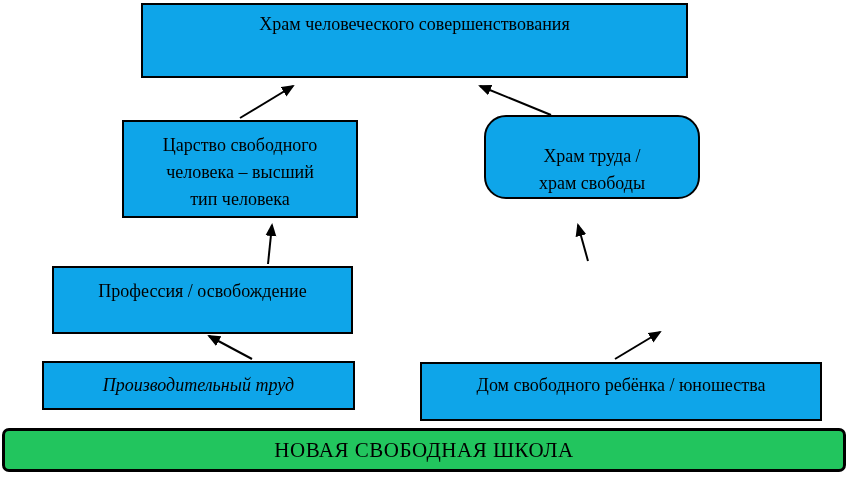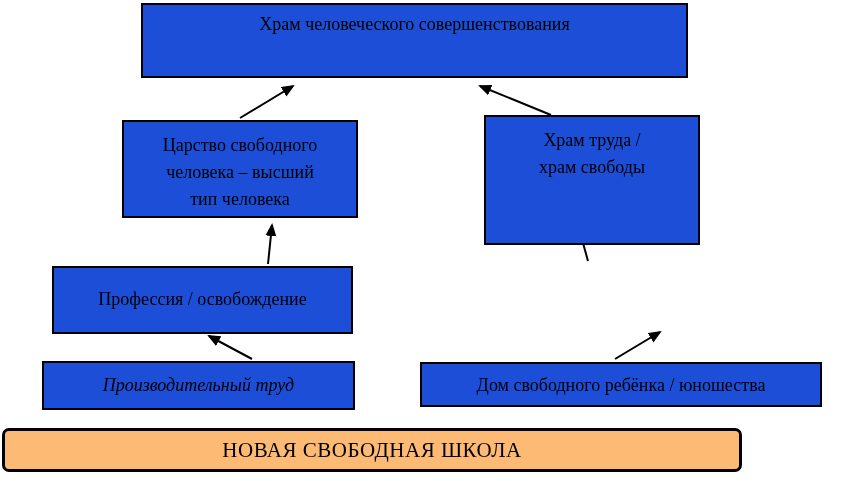--- a/index.html
+++ b/index.html
@@ -28,45 +28,45 @@
     stroke: #000000;
     stroke-width: 2;
   }
   .arrow-layer polygon {
     fill: #000000;
   }
   .box {
     position: absolute;
     box-sizing: border-box;
     border: 2px solid #000000;
-    background: #1d4ed8;
+    background: #0ea5e9;
     text-align: center;
     font-size: 18px;
     line-height: 25px;
   }
   .box .bline {
     white-space: nowrap;
   }
   .box-top          { left: 141px; top: 3px;   width: 547px; height: 75px;  padding-top: 7px;  line-height: 24px; }
   .box-kingdom      { left: 122px; top: 120px; width: 236px; height: 98px;  padding-top: 10px;  line-height: 27px; }
-  .box-temple       { left: 484px; top: 115px; width: 216px; height: 130px; padding-top: 10px; line-height: 27px; }
-  .box-profession   { left: 52px;  top: 266px; width: 301px; height: 68px;  padding-top: 19px; }
+  .box-temple       { left: 484px; top: 115px; width: 216px; height: 84px; padding-top: 26px; line-height: 27px; border-radius: 22px; }
+  .box-profession   { left: 52px;  top: 266px; width: 301px; height: 68px;  padding-top: 11px; }
   .box-house-labor  { left: 496px; top: 263px; width: 282px; height: 62px;  padding-top: 12px; }
   .box-productive   { left: 42px;  top: 361px; width: 313px; height: 49px;  padding-top: 10px; font-style: italic; }
-  .box-free-child   { left: 420px; top: 362px; width: 402px; height: 45px;  padding-top: 9px;  }
+  .box-free-child   { left: 420px; top: 362px; width: 402px; height: 59px;  padding-top: 9px;  }
   .school-bar {
     position: absolute;
     left: 2px;
     top: 428px;
-    width: 740px;
+    width: 844px;
     height: 44px;
     box-sizing: border-box;
     border: 3px solid #000000;
     border-radius: 7px;
-    background: #fdba74;
+    background: #22c55e;
     display: flex;
     align-items: center;
     justify-content: center;
     font-size: 21px;
     letter-spacing: 0.5px;
   }
 </style>
 </head>
 <body>
 

